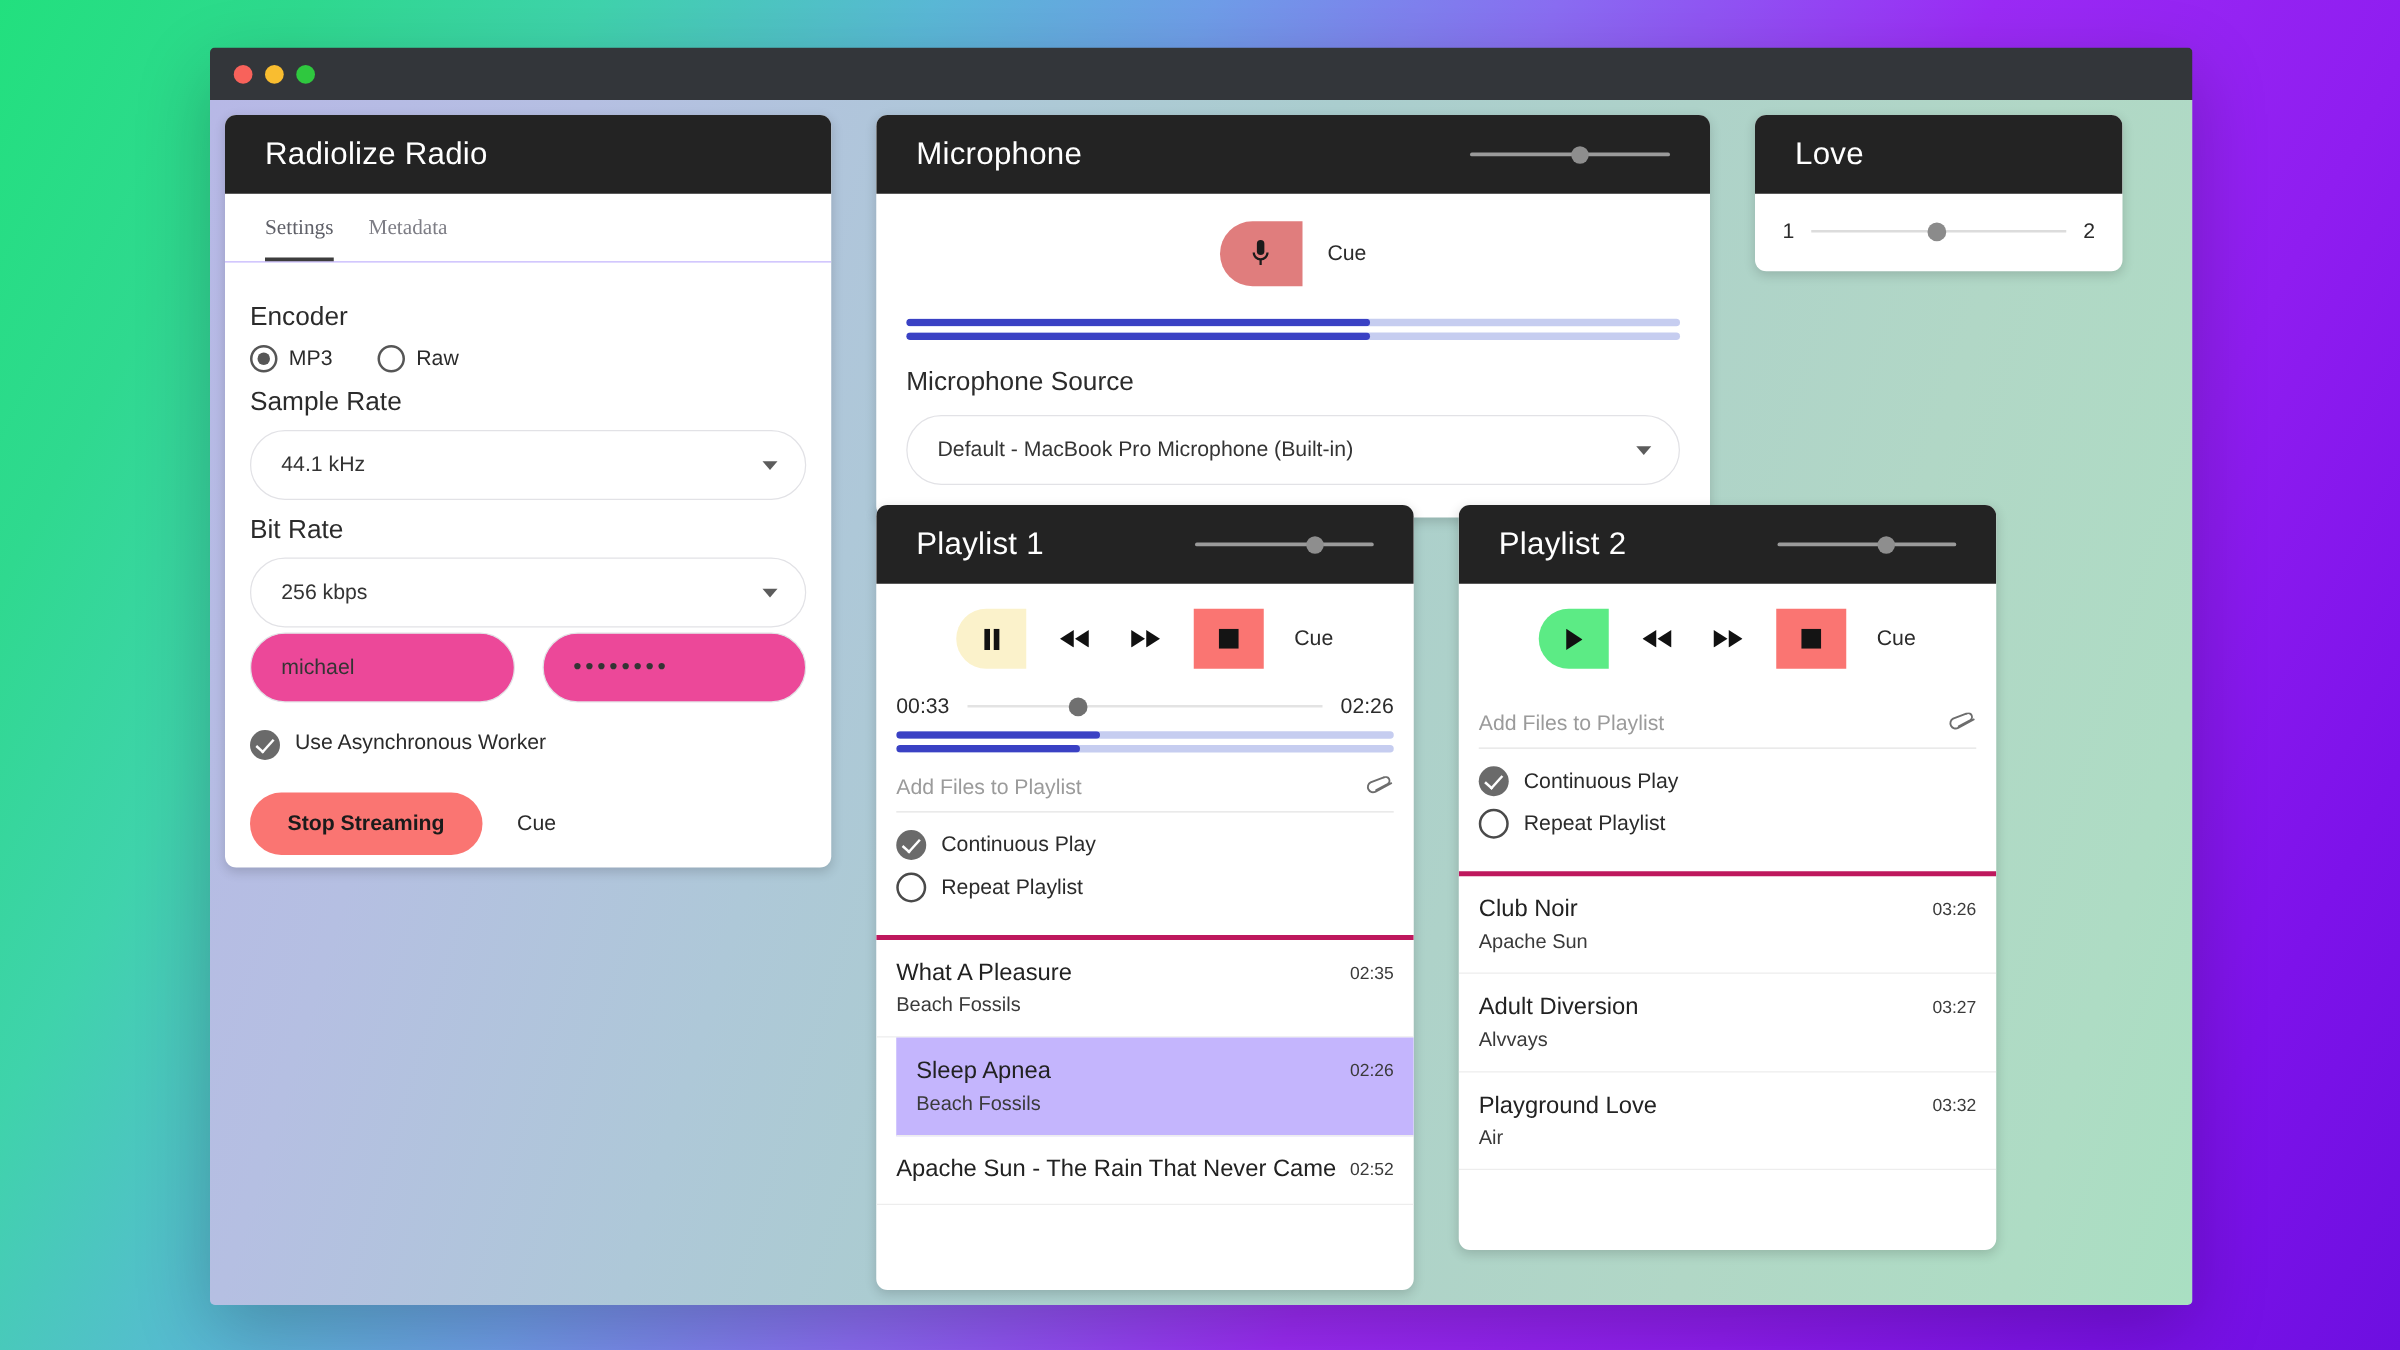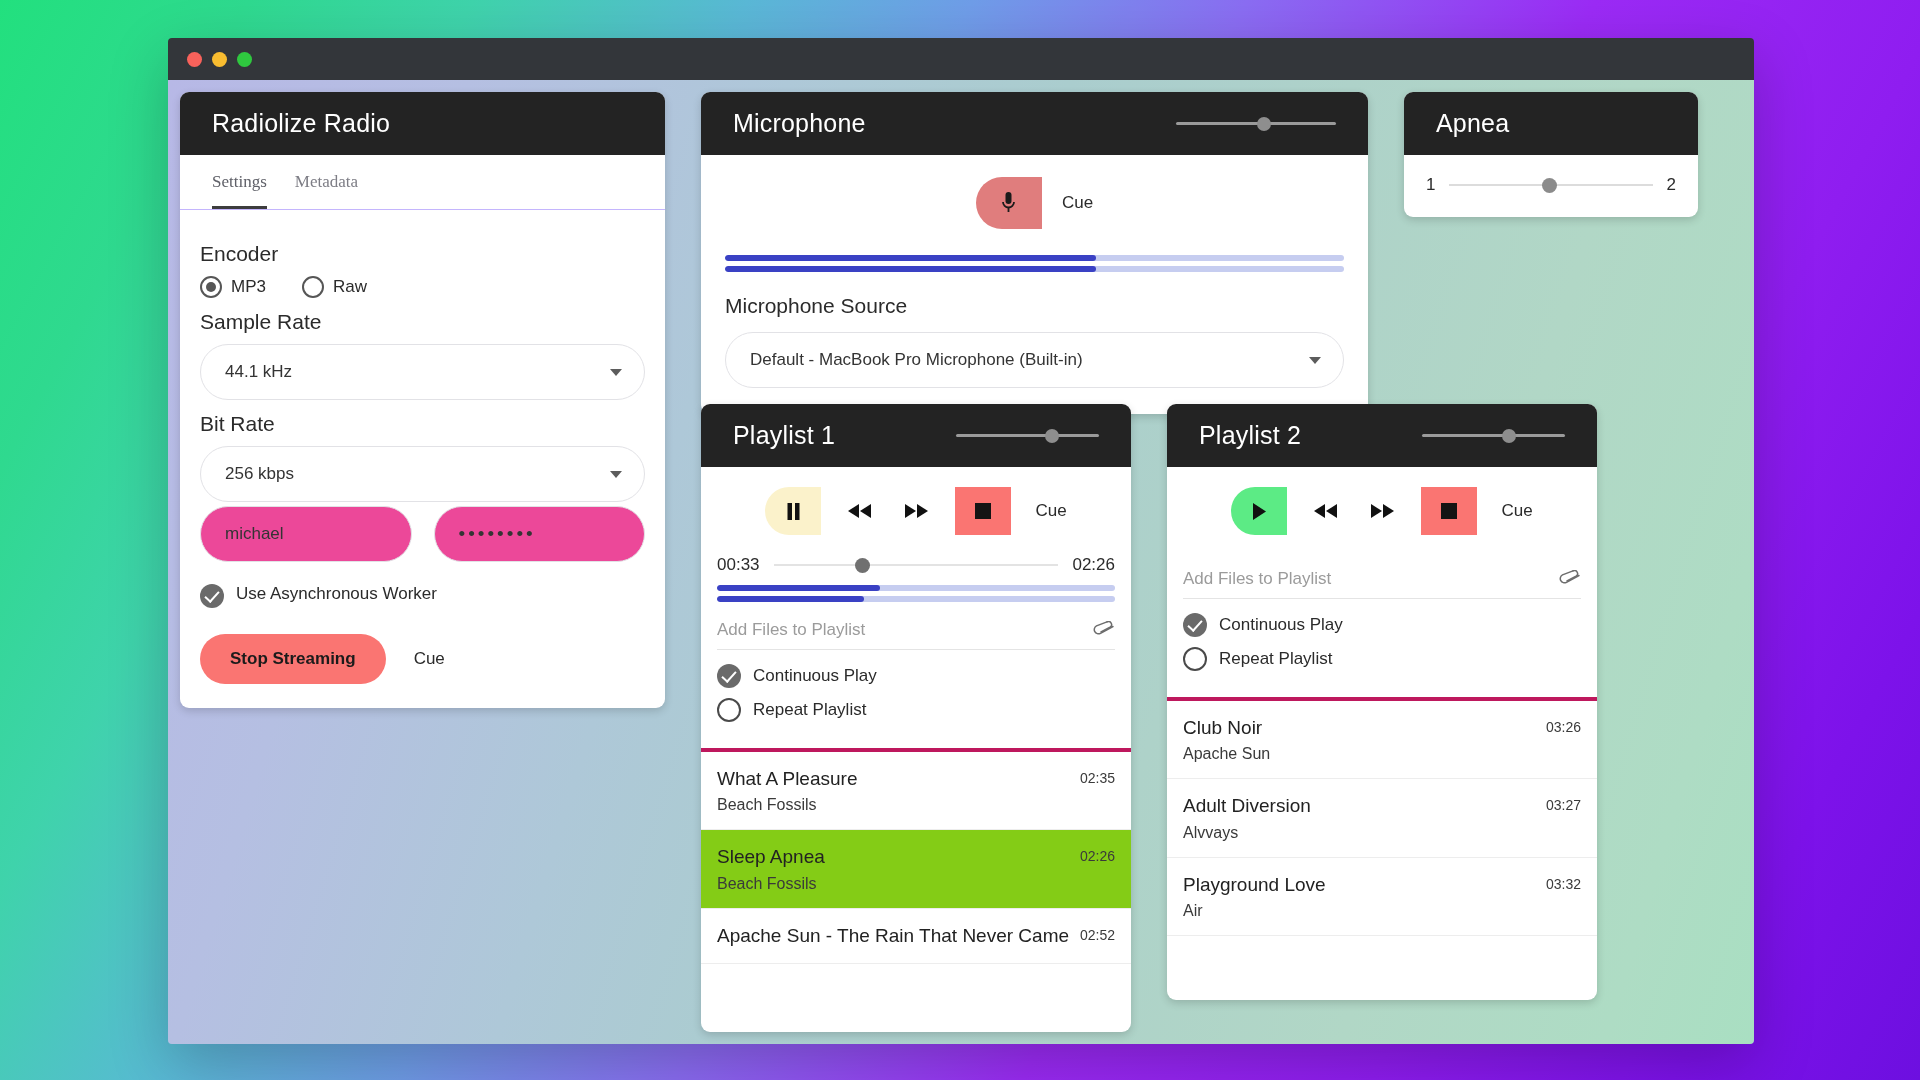--- a/index.html
+++ b/index.html
@@ -94,21 +94,21 @@
   #settings-panel { left: 12px; top: 12px; width: 485px; }
   .tabs { display: flex; border-bottom: 1px solid #c4b5fd; padding: 0 32px; font-family: Liberation Serif, serif; }
   .tab {
     font-size: 17px; color: #7d7d85;
     padding: 17px 0 14px; margin-right: 28px;
     border-bottom: 3px solid transparent;
     cursor: pointer;
   }
   .tab.active { color: #5f6068; border-bottom-color: #3d3d3d; }
 
-  .sbody { padding: 20px 20px 24px; }
+  .sbody { padding: 20px 20px 10px; }
   .flabel {
     font-size: 21px; color: #2b2b2b; font-weight: 400;
     margin: 12px 0 10px;
   }
   .radio-row { display: flex; align-items: flex-end; gap: 12px; margin-bottom: 4px; }
   .radio { display: flex; align-items: center; gap: 9px; margin-right: 24px; cursor: pointer; }
   .rcircle {
     width: 22px; height: 22px; border-radius: 50%;
     border: 2px solid #565656; position: relative;
   }
@@ -238,21 +238,21 @@
   .pl-opts { padding: 14px 16px 16px; }
   .pl-opt { display: flex; align-items: center; gap: 12px; margin-bottom: 10px; cursor: pointer; }
 
   .tracks { border-top: 4px solid #be185d; }
   .track-row {
     display: flex; align-items: flex-start;
     padding: 15px 16px 15px;
     border-bottom: 1px solid #ededed;
     cursor: pointer;
   }
-  .track-row.sel { background: #84cc16; }
+  .track-row.sel { background: #c4b5fd; margin-left: 16px; }
   .track-main { flex: 1; padding-right: 10px; }
   .track-title { font-size: 19px; color: #222; line-height: 1.28; }
   .track-artist { font-size: 16px; color: #3a3a3a; margin-top: 5px; }
   .track-time { font-size: 14px; color: #3a3a3a; padding-top: 3px; white-space: nowrap; }
 </style>
 </head>
 <body>
 
 <div class="window">
 
@@ -348,21 +348,21 @@
         <div class="mic-src-label">Microphone Source</div>
         <div class="select">
           <span>Default - MacBook Pro Microphone (Built-in)</span>
           <span class="caret"></span>
         </div>
       </div>
     </div>
 
     <div class="panel" id="mixer-panel">
       <div class="panel-head">
-        <div class="panel-title">Apnea</div>
+        <div class="panel-title">Love</div>
       </div>
       <div class="mixer-body">
         <span class="mixer-num">1</span>
         <div class="mixer-slider">
           <div class="track"></div>
           <div class="knob" style="left: calc(49% - 7px);"></div>
         </div>
         <span class="mixer-num">2</span>
       </div>
     </div>

